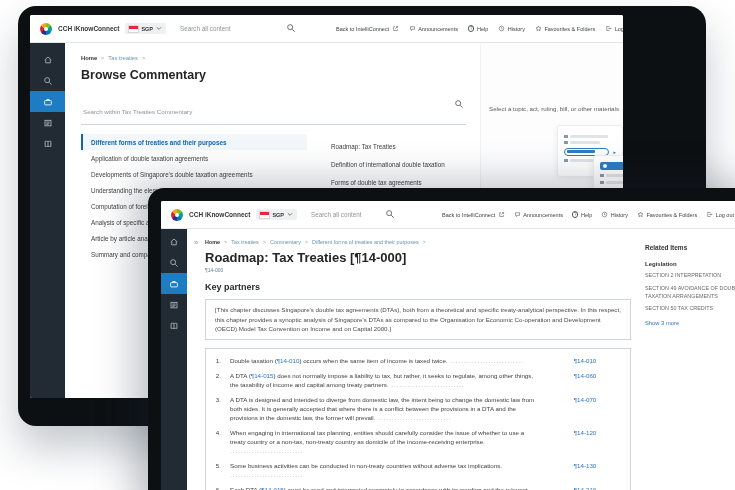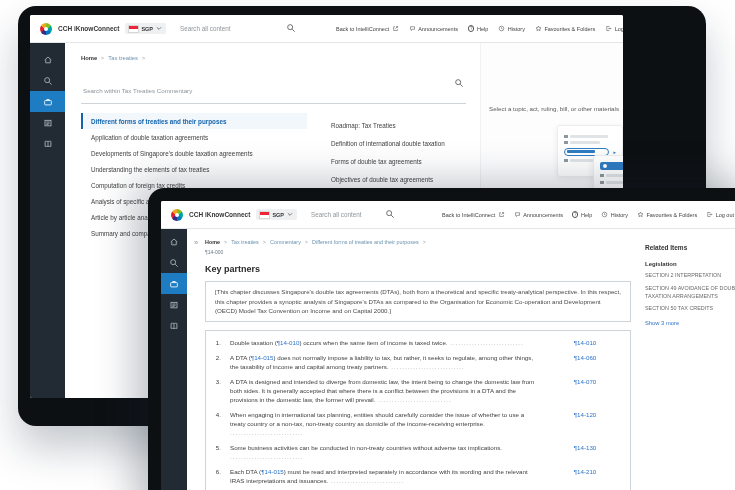--- a/index.html
+++ b/index.html
@@ -208,20 +208,21 @@
             </span>
         </nav>
 
         <div class="bk-main">
           <div class="crumbs" id="crumbs-back">
               <span class="crumb first">Home</span>
               <span class="sep">&gt;</span>
               <span class="crumb">Tax treaties</span>
               <span class="sep">&gt;</span>
             </div>
+          <h1 class="bk-title">Browse Commentary</h1>
           <div class="search2">
             <input placeholder="Search within Tax Treaties Commentary" style="">
             <svg class="mag2" width="10" height="10" viewBox="0 0 12 12">
                 <circle cx="5" cy="5" r="3" stroke="currentColor" fill="none" stroke-width="1"></circle>
                 <path d="M7.4 7.4l3 3" stroke="currentColor" stroke-width="1"></path>
               </svg>
           </div>
           <div class="cols">
             <div class="topics" id="topics">
                 <div class="topic active">Different forms of treaties and their purposes</div>
@@ -380,20 +381,21 @@
           <div class="crumbs ft-crumbs" id="crumbs-front">
               <span class="crumb first">Home</span>
               <span class="sep">&gt;</span>
               <span class="crumb">Tax treaties</span>
               <span class="sep">&gt;</span>
               <span class="crumb">Commentary</span>
               <span class="sep">&gt;</span>
               <span class="crumb">Different forms of treaties and their purposes</span>
               <span class="sep">&gt;</span>
             </div>
+          <h1 class="ft-title">Roadmap: Tax Treaties [¶14-000]</h1>
           <div class="docref">¶14-000</div>
           <h2 class="keyc">Key partners</h2>
           <div class="intro">[This chapter discusses Singapore's double tax agreements (DTAs), both from a theoretical and specific treaty-analytical perspective. In this respect, this chapter provides a synoptic analysis of Singapore's DTAs as compared to the Organisation for Economic Co-operation and Development (OECD) Model Tax Convention on Income and on Capital 2000.]</div>
           <div class="kc-table" id="kc-table">
               <div class="krow">
                 <span class="knum">1.</span>
                 <span class="ktext">Double taxation (<span class="iref">¶14-010</span>) occurs when the same item of income is taxed twice.</span>
                 <span class="kref">¶14-010</span>
               </div>
               <div class="krow">

